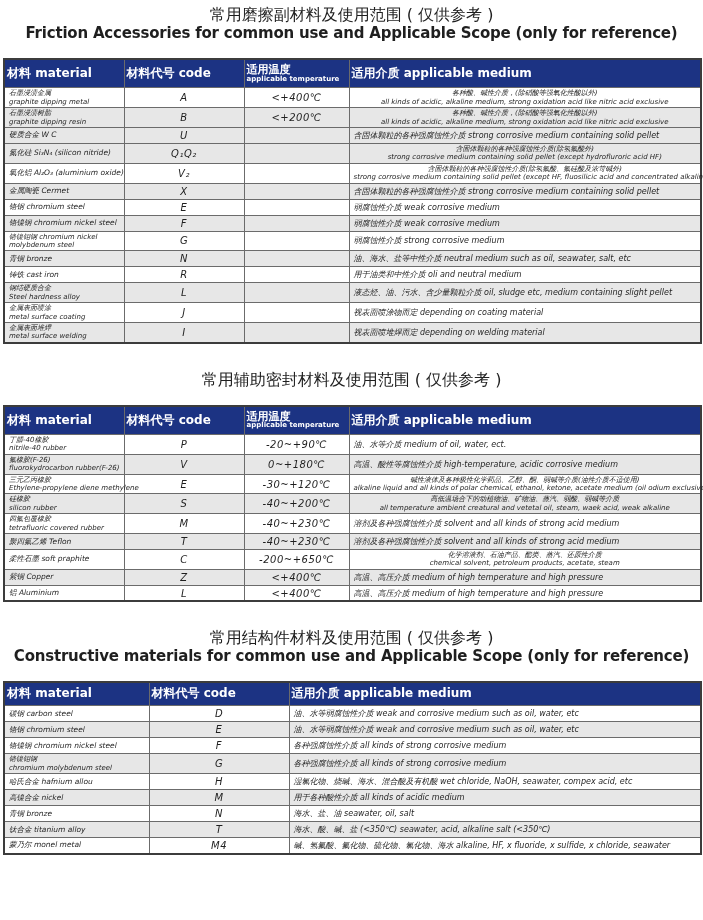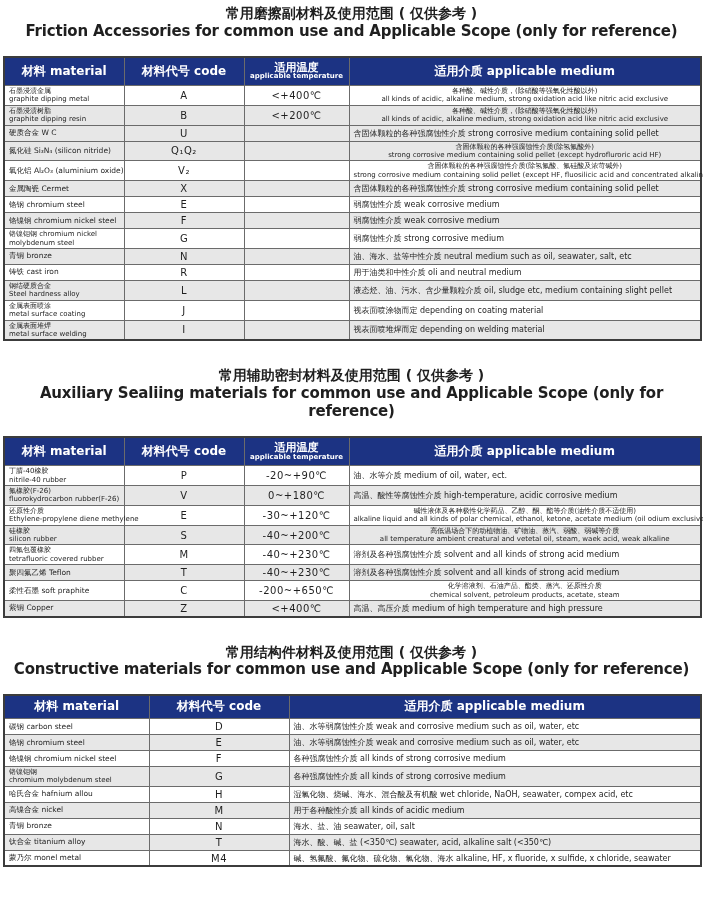--- a/index.html
+++ b/index.html
@@ -11,35 +11,35 @@
     --text:#1f1f1f;
   }
   *{box-sizing:border-box;}
   html,body{margin:0;padding:0;}
   body{
     width:703px;height:920px;overflow:hidden;background:#ffffff;
     font-family:"DejaVu Sans","Liberation Sans",sans-serif;color:var(--text);
   }
   .page{padding:5px 3px 0 3px;}
   section{margin:0;}
-  .t-zh{margin:0;text-align:center;font-size:14px;font-weight:bold;line-height:1.2;}
+  .t-zh{margin:0;text-align:center;font-size:16px;font-weight:normal;line-height:1.2;}
   .t-en{margin:0;text-align:center;font-size:15px;font-weight:bold;line-height:1.2;letter-spacing:-0.2px;}
   section + section{margin-top:26px;}
   table{
     border-collapse:collapse;table-layout:fixed;width:697px;
     margin:16px auto 0 auto;border:2px solid var(--outer);
   }
   th,td{border:1px solid var(--grid);}
   thead th{
     background:var(--header-bg);color:var(--header-text);
-    font-weight:bold;font-size:12px;text-align:center;padding:4px 2px;line-height:1.15;
+    font-weight:bold;font-size:12px;text-align:left;padding:4px 2px;line-height:1.15;
   }
   thead th .h-zh{font-size:11px;line-height:1.05;}
   thead th .h-en{font-size:7px;line-height:1.1;font-weight:bold;}
-  tbody tr{background:#ffffff;}
+  tbody tr{background:#ffffff;font-style:italic;}
   tbody tr.alt{background:var(--row-alt);}
   td{padding:1px 4px;vertical-align:middle;height:16px;}
   td.code,td.temp{text-align:center;font-size:10px;letter-spacing:0.5px;}
   td.material.one{font-size:7.5px;white-space:nowrap;margin-top:7px;}
   td.material.two .ln{font-size:7px;line-height:1.2;white-space:nowrap;}
   td.medium.one{font-size:8px;white-space:nowrap;}
   td.medium.two .ln{font-size:7px;line-height:1.2;white-space:nowrap;text-align:center;}
 </style>
 </head>
 <body>
@@ -217,21 +217,20 @@
             <td class="medium one">
               <div class="ln">视表面喷堆焊而定 depending on welding material</div>
             </td>
           </tr>
         </tbody>
       </table>
   </section>
 
   <section>
     <h1 class="t-zh">常用辅助密封材料及使用范围 ( 仅供参考 )</h1>
-    <h2 class="t-en">Auxiliary Sealiing materials  for common use and Applicable Scope (only for reference)</h2>
     <table>
         <colgroup>
           <col style="width: 120px;">
           <col style="width: 120px;">
           <col style="width: 105px;">
           <col style="width: 352px;">
         </colgroup>
         <thead>
           <tr>
             <th>材料 material</th>
@@ -261,27 +260,27 @@
               <div class="ln">fluorokydrocarbon rubber(F-26)</div>
             </td>
             <td class="code">V</td>
             <td class="temp">0~+180℃</td>
             <td class="medium one">
               <div class="ln">高温、酸性等腐蚀性介质 high-temperature, acidic corrosive medium</div>
             </td>
           </tr>
           <tr>
             <td class="material two">
-              <div class="ln">还原性介质</div>
+              <div class="ln">三元乙丙橡胶</div>
               <div class="ln">Ethylene-propylene diene methylene</div>
             </td>
             <td class="code">E</td>
             <td class="temp">-30~+120℃</td>
             <td class="medium two">
-              <div class="ln">碱性液体及各种极性化学药品、乙醇、酮、酯等介质(油性介质不适使用)</div>
+              <div class="ln">碱性液体及各种极性化学药品、乙醇、酮、弱碱等介质(油性介质不适使用)</div>
               <div class="ln">alkaline liquid and all kinds of polar chemical, ethanol, ketone, acetate medium (oil odium exclusive)</div>
             </td>
           </tr>
           <tr class="alt">
             <td class="material two">
               <div class="ln">硅橡胶</div>
               <div class="ln">silicon rubber</div>
             </td>
             <td class="code">S</td>
             <td class="temp">-40~+200℃</td>
@@ -320,20 +319,30 @@
             <td class="medium two">
               <div class="ln">化学溶液剂、石油产品、酯类、蒸汽、还原性介质</div>
               <div class="ln">chemical solvent, petroleum products, acetate, steam</div>
             </td>
           </tr>
           <tr class="alt">
             <td class="material one">
               <div class="ln">紫铜 Copper</div>
             </td>
             <td class="code">Z</td>
+            <td class="temp">&lt;+400℃</td>
+            <td class="medium one">
+              <div class="ln">高温、高压介质 medium of high temperature and high pressure</div>
+            </td>
+          </tr>
+          <tr>
+            <td class="material one">
+              <div class="ln">铝 Aluminium</div>
+            </td>
+            <td class="code">L</td>
             <td class="temp">&lt;+400℃</td>
             <td class="medium one">
               <div class="ln">高温、高压介质 medium of high temperature and high pressure</div>
             </td>
           </tr>
         </tbody>
       </table>
   </section>
 
   <section>

